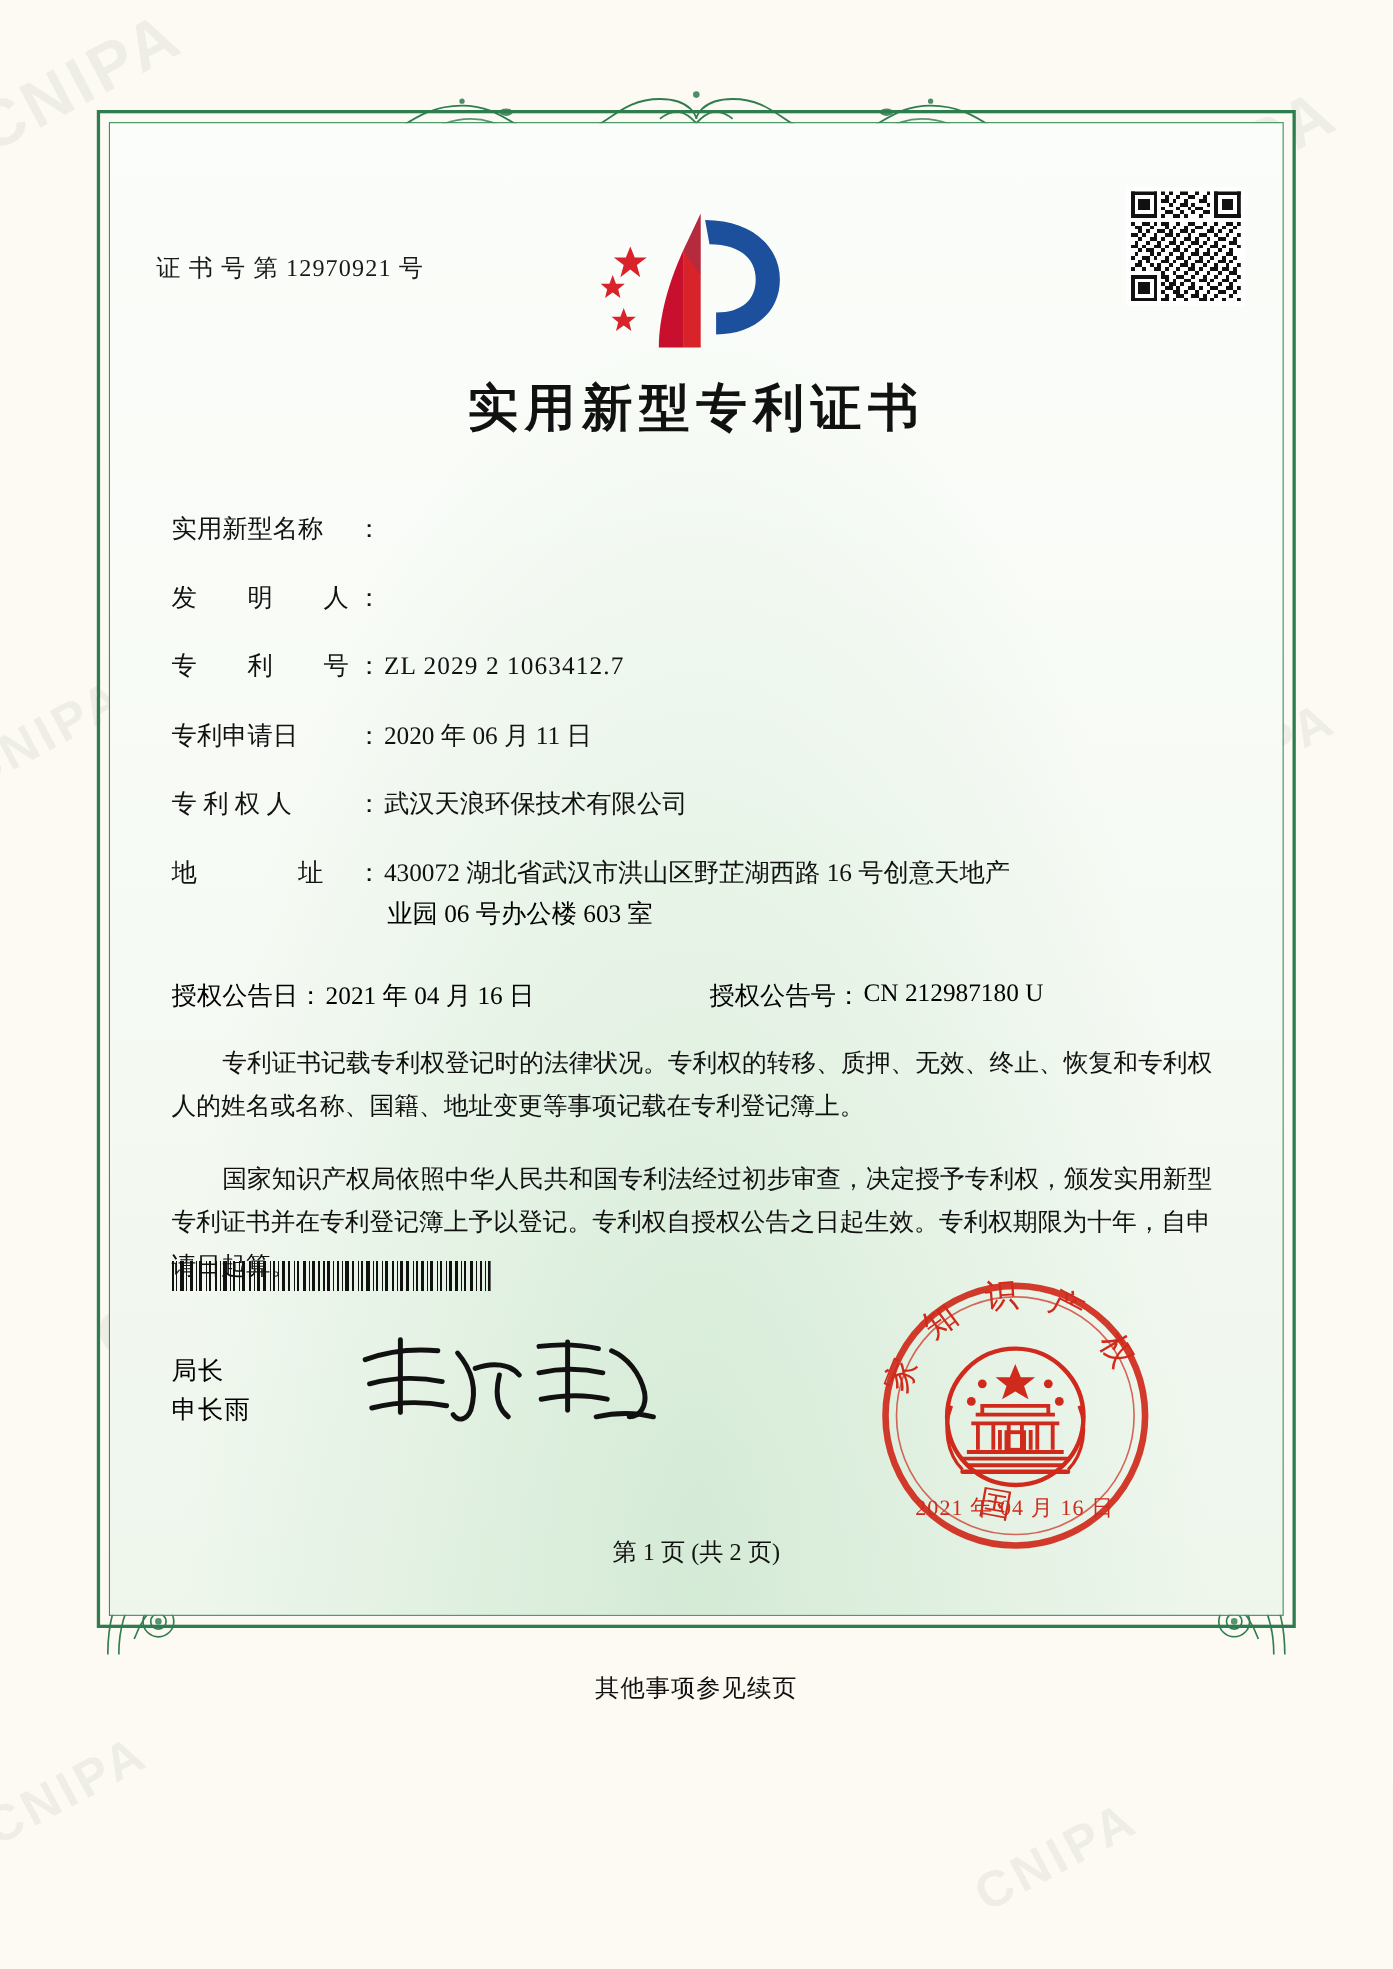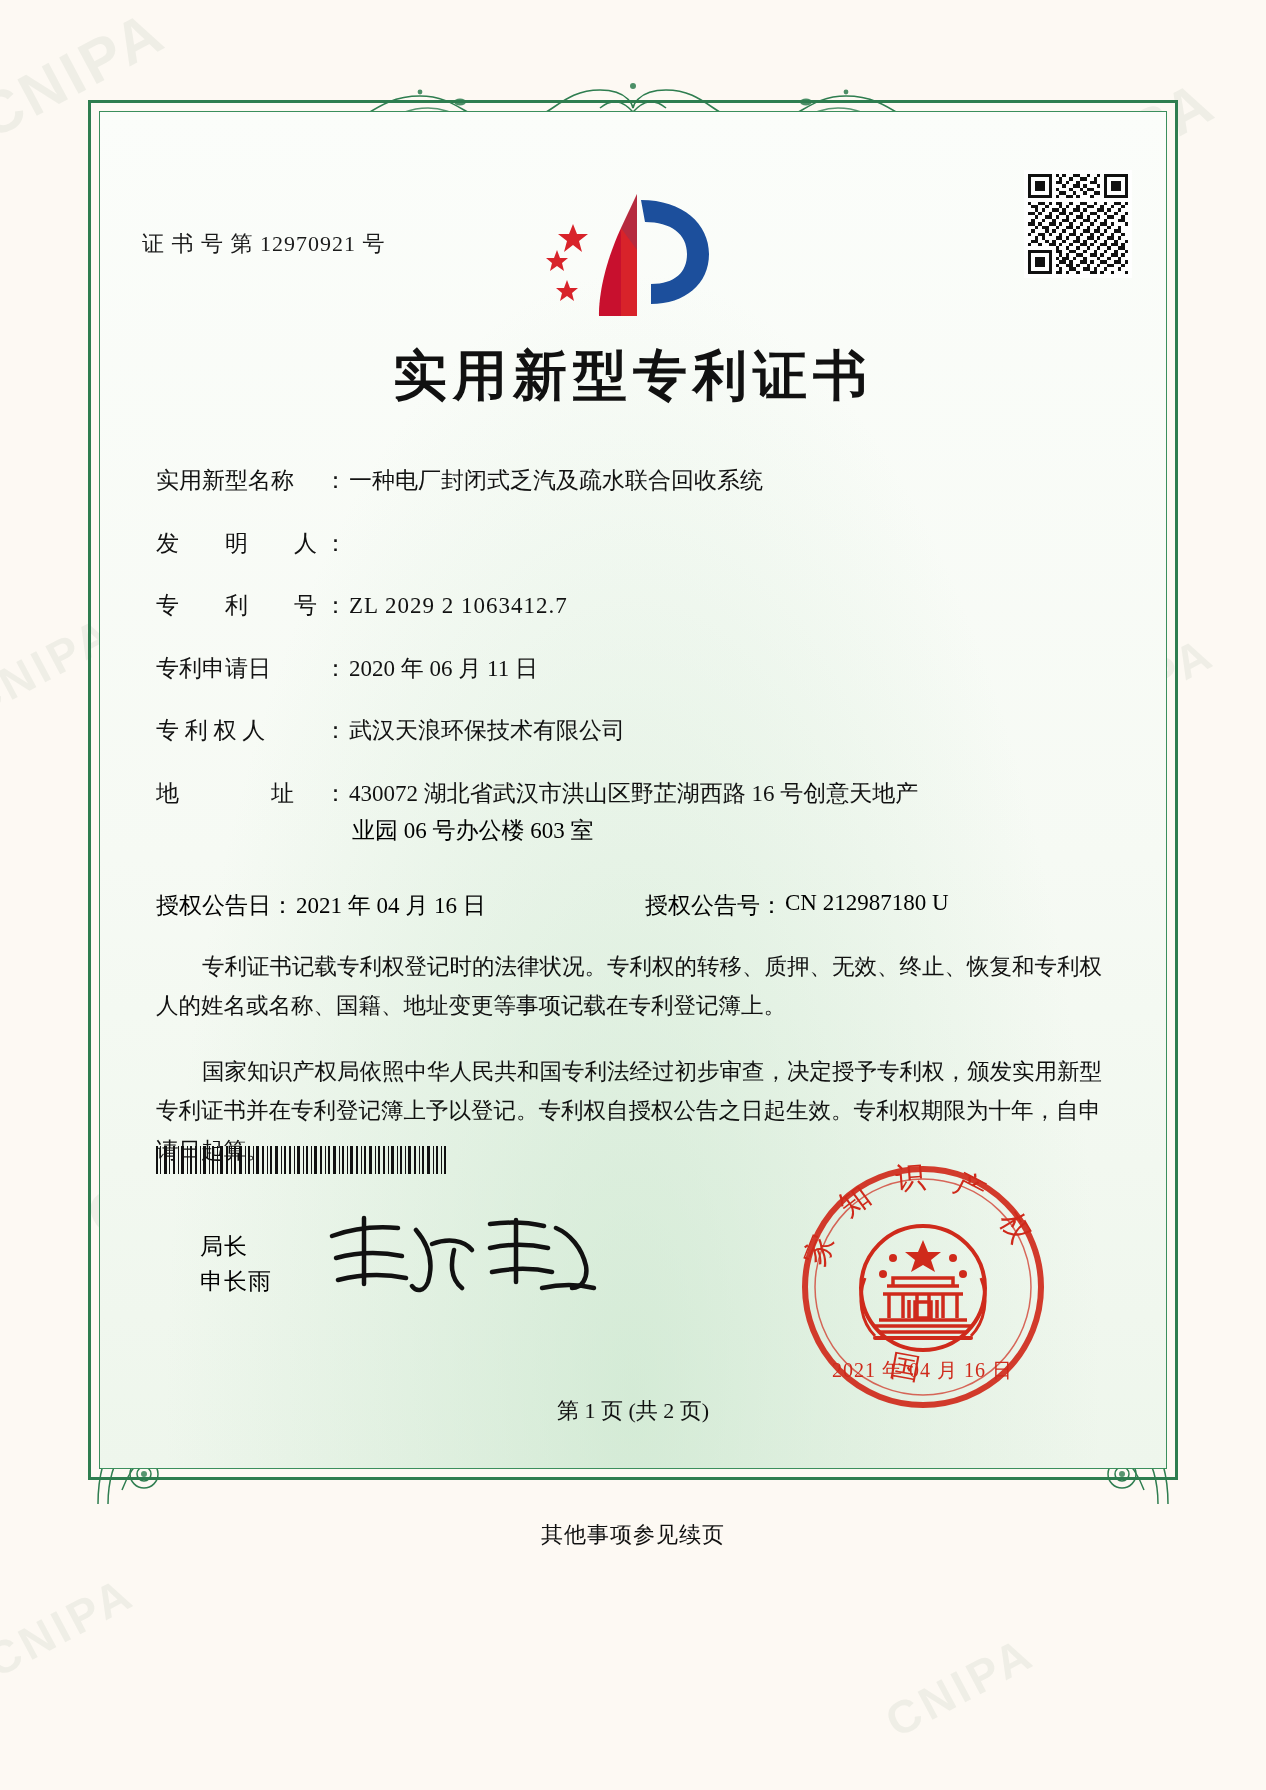--- a/index.html
+++ b/index.html
@@ -109,21 +109,21 @@
     width: 200px;
     height: 140px;
   }
 
   .main-title {
     position: absolute;
     left: 0;
     right: 0;
     top: 228px;
     text-align: center;
-    font-size: 54px;
+    font-size: 46px;
     letter-spacing: 6px;
     font-weight: 700;
     color: #111;
     font-family: "DejaVu Serif", "Liberation Serif", serif;
   }
 
   .fields {
     position: absolute;
     left: 56px;
     right: 52px;
@@ -184,21 +184,20 @@
     height: 28px;
   }
 
   .signature-block {
     position: absolute;
     left: 56px;
     top: 1118px;
     font-size: 23px;
     line-height: 1.5;
     letter-spacing: 1px;
-    margin-left: 44px;
   }
   .handwriting {
     position: absolute;
     left: 220px;
     top: 1098px;
     width: 300px;
     height: 90px;
   }
 
   
@@ -585,21 +584,20 @@
         </svg>
       </div>
 
       <div class="main-title">实用新型专利证书</div>
 
       <div class="fields">
 
         <div class="field-row">
           <span class="field-label">实用新型名称</span>
           <span class="colon">：</span>
-          <span class="field-value">一种电厂封闭式乏汽及疏水联合回收系统</span>
         </div>
 
         <div class="field-row">
           <span class="field-label">发　　明　　人</span>
           <span class="colon">：</span>
         </div>
 
         <div class="field-row">
           <span class="field-label">专　　利　　号</span>
           <span class="colon">：</span>

